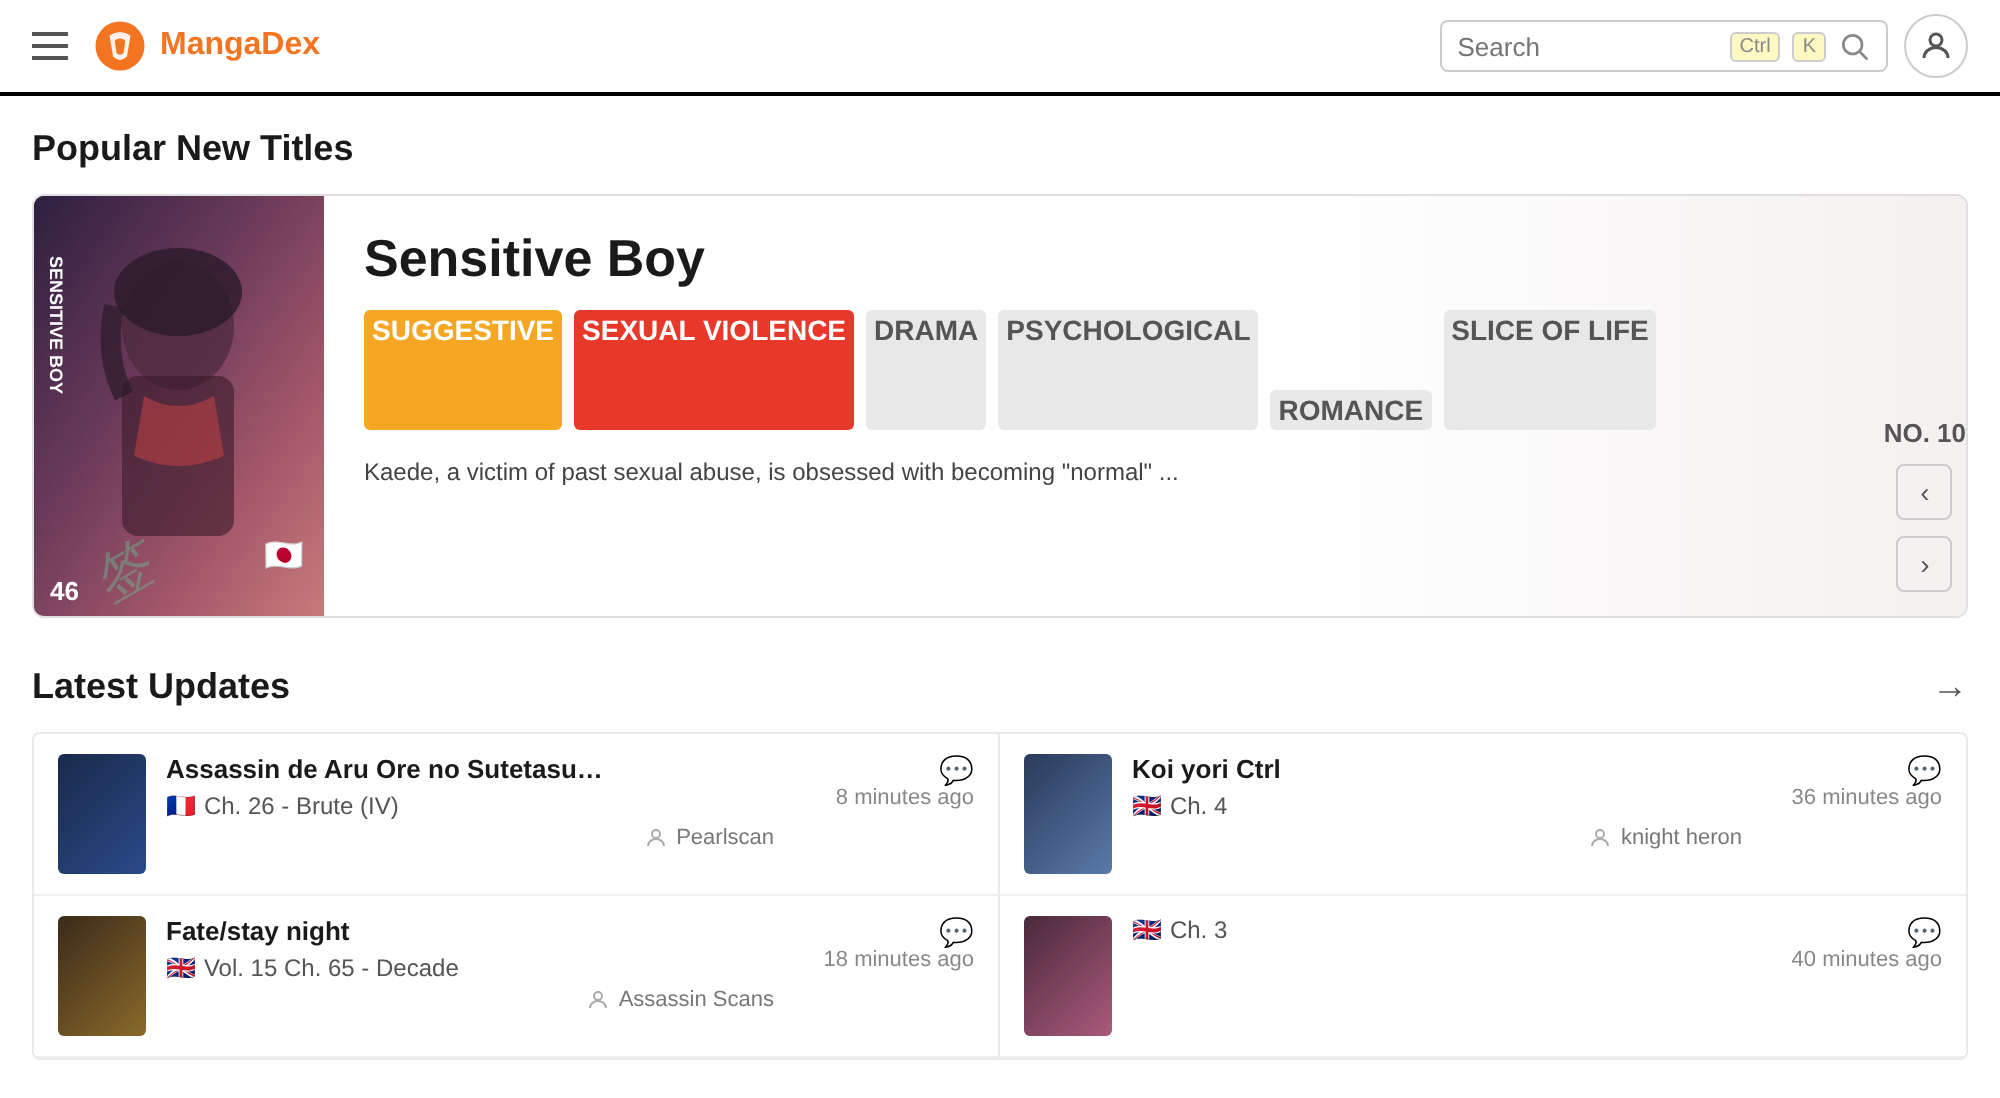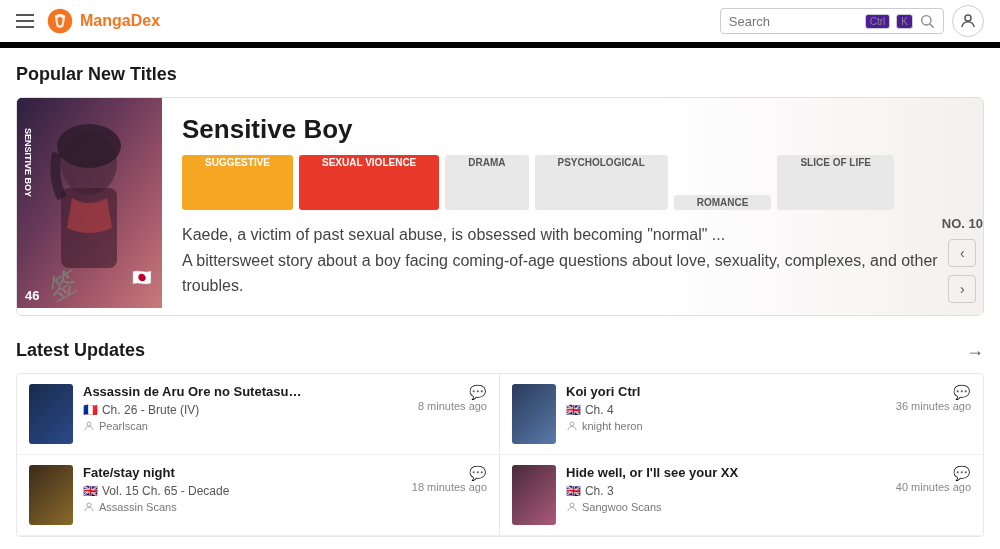--- a/index.html
+++ b/index.html
@@ -1,72 +1,72 @@
 <!DOCTYPE html>
 <html><head>
   <meta charset="utf-8">
   <style>
     * { box-sizing: border-box; margin: 0; padding: 0; }
     body { font-family: -apple-system, BlinkMacSystemFont, 'Segoe UI', sans-serif; background: #fff; color: #1a1a1a; font-size: 14px; width: 1000px; min-height: 549px; overflow: hidden; }
 
     
-    .header { display: flex; align-items: center; padding: 8px 16px; border-bottom: 6px solid #000000; height: 48px; }
+    .header { display: flex; align-items: center; padding: 8px 16px; border-bottom: 2px solid #000000; height: 48px; }
     .header-left { display: flex; align-items: center; gap: 12px; flex: 1; }
     .hamburger { cursor: pointer; display: flex; flex-direction: column; gap: 4px; }
     .hamburger span { display: block; width: 18px; height: 2px; background: #555; }
     .logo { display: flex; align-items: center; gap: 6px; font-weight: 700; font-size: 16px; color: #f47521; text-decoration: none; }
     .logo-icon { width: 28px; height: 28px; }
     .header-right { display: flex; align-items: center; gap: 8px; }
     .search-bar { display: flex; align-items: center; border: 1px solid #ccc; border-radius: 4px; padding: 4px 8px; gap: 6px; background: #fff; }
     .search-bar input { border: none; outline: none; font-size: 13px; width: 130px; color: #888; }
-    .search-bar .kbd { font-size: 10px; color: #888; background: #4c1d95; padding: 1px 4px; border-radius: 3px; border: 1px solid #ccc; }
+    .search-bar .kbd { font-size: 10px; color: #888; background: #fef9c3; padding: 1px 4px; border-radius: 3px; border: 1px solid #ccc; }
     .user-icon { width: 32px; height: 32px; border: 1px solid #ccc; border-radius: 50%; display: flex; align-items: center; justify-content: center; cursor: pointer; color: #555; }
 
     
     .main { padding: 16px; }
 
     
     .section-title { font-size: 18px; font-weight: 700; margin-bottom: 12px; }
 
     
     .featured-card { border: 1px solid #e0e0e0; border-radius: 6px; overflow: hidden; display: flex; align-items: stretch; background: #fff; margin-bottom: 24px; position: relative; min-height: 200px; }
     .cover-placeholder { width: 145px; height: 210px; background: linear-gradient(160deg, #2d1f40 0%, #6b3a5a 40%, #a05568 70%, #c87a7a 100%); position: relative; overflow: hidden; }
     .cover-vol { position: absolute; top: 6px; left: 6px; background: rgba(0,0,0,0.7); color: #fff; font-size: 10px; font-weight: 700; padding: 2px 5px; border-radius: 3px; }
     .featured-info { flex: 1; padding: 16px 20px; background: linear-gradient(to right, #fff 60%, #f5f0f0 100%); }
     .featured-title { font-size: 26px; font-weight: 800; margin-bottom: 10px; }
     .tags { display: flex; gap: 6px; flex-wrap: wrap; margin-bottom: 12px; }
-    .tag { font-size: 10px; font-weight: 600; padding: 2px 23px; border-radius: 3px; text-transform: uppercase; }
+    .tag { font-size: 14px; font-weight: 600; padding: 2px 4px; border-radius: 3px; text-transform: uppercase; }
     .tag-suggestive { background: #f5a623; color: #fff; }
     .tag-sexual-violence { background: #e8382a; color: #fff; }
     .tag-drama { background: #e8e8e8; color: #555; }
     .tag-psychological { background: #e8e8e8; color: #555; }
     .tag-romance { background: #e8e8e8; color: #555; margin-top: 40px; }
     .tag-slice { background: #e8e8e8; color: #555; }
-    .featured-desc { font-size: 16px; color: #444; line-height: 1.6; }
+    .featured-desc { font-size: 12px; color: #444; line-height: 1.6; }
     .featured-footer { position: absolute; bottom: 12px; right: 0; display: flex; align-items: center; gap: 8px; color: #555; font-size: 13px; font-weight: 600; flex-direction: column; }
     .nav-btn { background: none; border: 1px solid #ccc; border-radius: 4px; width: 28px; height: 28px; cursor: pointer; display: flex; align-items: center; justify-content: center; font-size: 14px; color: #555; }
 
     
     .latest-header { display: flex; align-items: center; justify-content: space-between; margin-bottom: 12px; }
     .latest-header .section-title { margin-bottom: 0; }
     .see-more { color: #555; font-size: 18px; cursor: pointer; text-decoration: none; }
     .updates-grid { display: grid; grid-template-columns: 1fr 1fr; gap: 0; border: 1px solid #e8e8e8; border-radius: 4px; overflow: hidden; }
     .update-item { display: flex; align-items: flex-start; padding: 10px 12px; gap: 10px; border-bottom: 1px solid #f0f0f0; background: #fff; }
     .update-item:nth-child(odd) { border-right: 1px solid #e8e8e8; }
     .update-thumb { width: 44px; height: 60px; border-radius: 3px; flex-shrink: 0; background: #888; overflow: hidden; }
     .thumb-placeholder { width: 100%; height: 100%; }
     .thumb-1 { background: linear-gradient(135deg, #1a2a4a 0%, #2a4a8a 100%); }
     .thumb-2 { background: linear-gradient(135deg, #3a2a1a 0%, #8a6a2a 100%); }
     .thumb-3 { background: linear-gradient(135deg, #2a3a5a 0%, #5a7aaa 100%); }
     .thumb-4 { background: linear-gradient(135deg, #4a2a3a 0%, #aa5a7a 100%); }
     .update-content { flex: 1; min-width: 0; }
     .update-title { font-size: 13px; font-weight: 700; margin-bottom: 4px; white-space: nowrap; overflow: hidden; text-overflow: ellipsis; max-width: 220px; }
     .update-meta { font-size: 12px; color: #555; display: flex; align-items: center; gap: 4px; margin-bottom: 3px; }
     .flag { font-size: 12px; }
-    .update-user { font-size: 11px; color: #777; display: flex; align-items: center; gap: 4px; }
+    .update-user { font-size: 11px; color: #777; display: flex; align-items: center; gap: 4px; justify-content: flex-end; }
     .update-actions { display: flex; flex-direction: column; align-items: flex-end; justify-content: space-between; min-width: 90px; }
     .update-time { font-size: 11px; color: #888; text-align: right; }
     .chat-icon { color: #aaa; font-size: 14px; cursor: pointer; }
   </style>
 </head>
 <body>
 
 <header class="header">
   <div class="header-left">
     <div class="hamburger">
@@ -144,21 +144,20 @@
       <h1 class="featured-title">Sensitive Boy</h1>
       <div class="tags">
         <span class="tag tag-suggestive">SUGGESTIVE</span>
         <span class="tag tag-sexual-violence">SEXUAL VIOLENCE</span>
         <span class="tag tag-drama">DRAMA</span>
         <span class="tag tag-psychological">PSYCHOLOGICAL</span>
         <span class="tag tag-romance">ROMANCE</span>
         <span class="tag tag-slice">SLICE OF LIFE</span>
       </div>
       <p class="featured-desc">Kaede, a victim of past sexual abuse, is obsessed with becoming "normal" ...</p>
-      <p class="featured-desc">A bittersweet story about a boy facing coming-of-age questions about love, sexuality, complexes, and other troubles.</p>
     </div>
 
     <div class="featured-footer">
       <span>NO. 10</span>
       <button class="nav-btn">‹</button>
       <button class="nav-btn">›</button>
     </div>
   </div>
 
   <div class="latest-header">
@@ -238,32 +237,24 @@
         <span class="chat-icon">💬</span>
         <span class="update-time">18 minutes ago</span>
       </div>
     </div>
 
     <div class="update-item">
       <div class="update-thumb">
         <div class="thumb-placeholder thumb-4"></div>
       </div>
       <div class="update-content">
-        <div class="update-title">Hide well, or I'll see your XX</div>
         <div class="update-meta">
           <span class="flag">🇬🇧</span>
           <span>Ch. 3</span>
         </div>
-        <div class="update-user">
-          <svg width="12" height="12" viewBox="0 0 24 24" fill="none" stroke="#aaa" stroke-width="2">
-              <circle cx="12" cy="8" r="4"></circle>
-              <path d="M4 20c0-4 3.6-7 8-7s8 3 8 7"></path>
-            </svg>
-          <span>Sangwoo Scans</span>
-        </div>
       </div>
       <div class="update-actions">
         <span class="chat-icon">💬</span>
         <span class="update-time">40 minutes ago</span>
       </div>
     </div>
 
   </div>
 </main>
 

